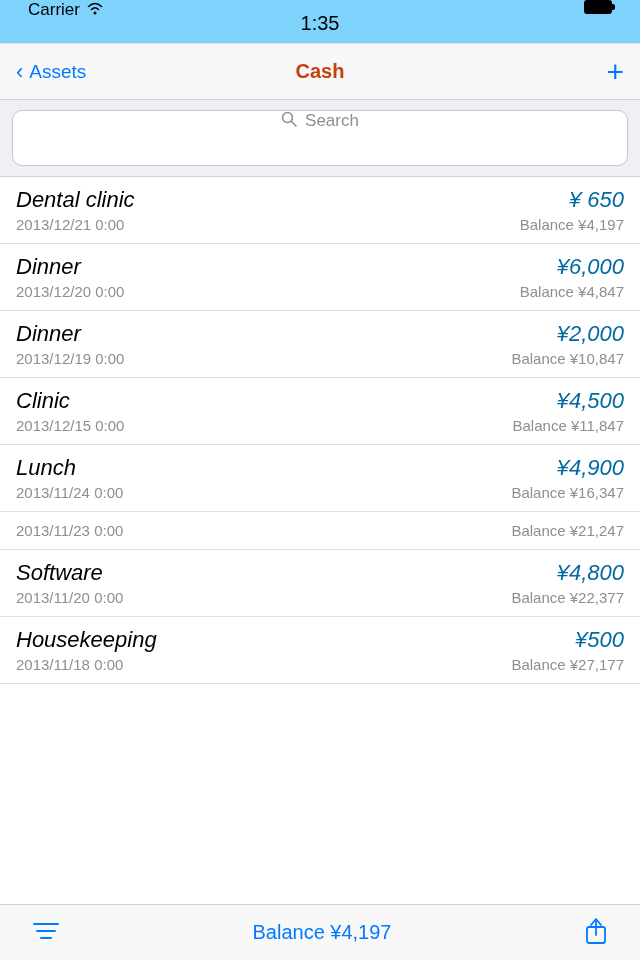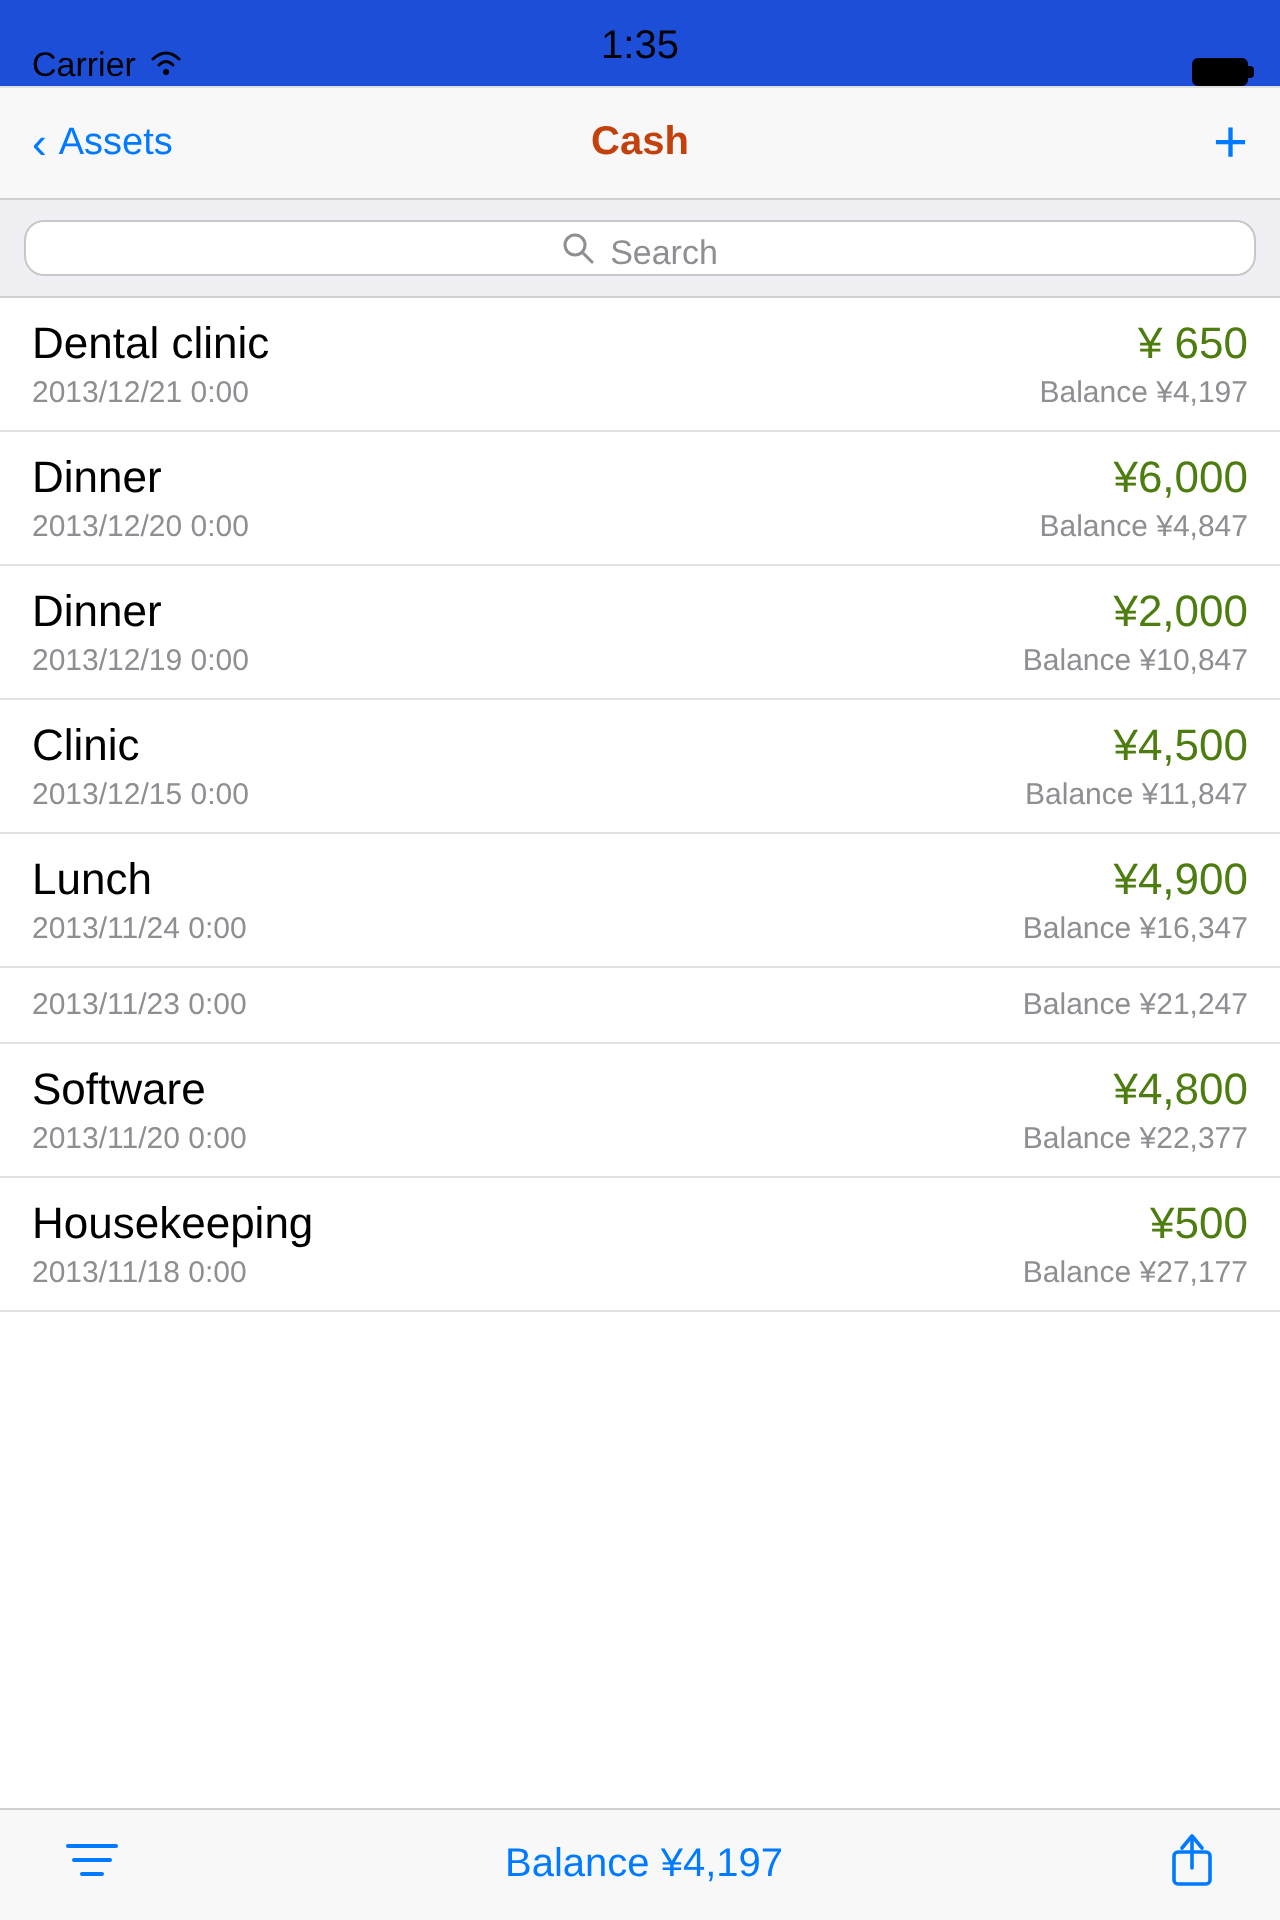--- a/index.html
+++ b/index.html
@@ -9,25 +9,25 @@
       background: #ffffff;
       width: 640px;
       height: 960px;
       overflow: hidden;
       position: relative;
     }
 
     
     .status-bar {
       height: 44px;
-      background: #1d4ed8;
-      display: flex;
-      align-items: flex-end;
-      justify-content: space-between;
-      padding: 0 16px;
+      background: #7dd3fc;
+      display: flex;
+      align-items: flex-start;
+      justify-content: space-between;
+      padding: 0 28px;
       border-bottom: 1px solid #e0e0e0;
     }
     .status-carrier {
       font-size: 17px;
       font-weight: 500;
       display: flex;
       align-items: center;
       gap: 6px;
     }
     .status-time {
@@ -108,23 +108,23 @@
     
     .search-container {
       padding: 10px 12px;
       background: #efeff4;
       border-bottom: 1px solid #d0d0d0;
     }
     .search-bar {
       background: #fff;
       border: 1px solid #c8c8c8;
       border-radius: 10px;
-      height: 28px;
-      display: flex;
-      align-items: flex-end;
+      height: 56px;
+      display: flex;
+      align-items: flex-start;
       justify-content: center;
       gap: 8px;
       color: #8e8e93;
       font-size: 17px;
     }
 
     
     .transaction-list {
       background: #fff;
       overflow-y: auto;
@@ -132,30 +132,31 @@
     }
     .transaction-item {
       padding: 10px 16px 10px 16px;
       border-bottom: 1px solid #e0e0e0;
     }
     .transaction-row-top {
       display: flex;
       justify-content: space-between;
       align-items: baseline;
       margin-bottom: 3px;
+      font-style: italic;
     }
     .transaction-name {
       font-size: 22px;
       font-weight: 400;
       color: #000;
     }
     .transaction-amount {
       font-size: 22px;
       font-weight: 500;
-      color: #4d7c0f;
+      color: #0369a1;
     }
     .transaction-row-bottom {
       display: flex;
       justify-content: space-between;
       align-items: baseline;
     }
     .transaction-date {
       font-size: 15px;
       color: #8e8e93;
     }

